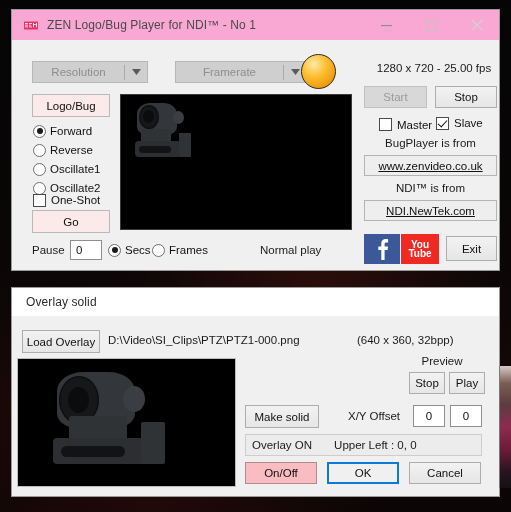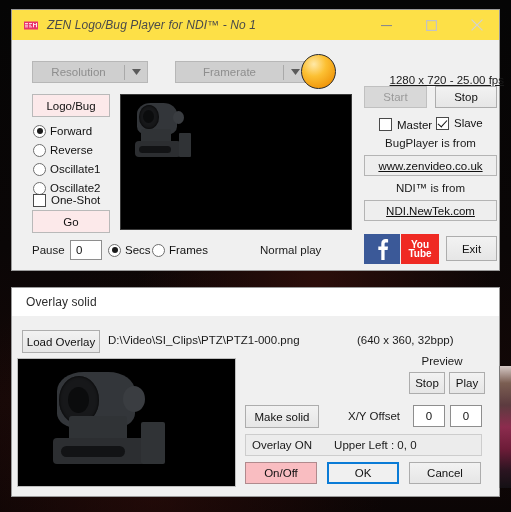--- a/index.html
+++ b/index.html
@@ -14,22 +14,22 @@
   #desktop{
     position:absolute;inset:0;
     background:
       radial-gradient(circle at 62% 56%, rgba(70,20,14,0.55) 0%, rgba(20,5,4,0.0) 42%),
       radial-gradient(circle at 30% 96%, rgba(60,16,12,0.45) 0%, rgba(10,3,3,0.0) 38%),
       linear-gradient(180deg,#050505 0%,#0a0606 48%,#140807 78%,#0b0505 100%);
   }
 
   
   .window{position:absolute;background:#f0f0f0;box-shadow:0 0 0 1px #9a9a9a;}
-  .titlebar{height:30px;background:#fde047;border-bottom:1px solid #e5e5e5;
-    display:flex;align-items:center;position:relative;font-style:italic;}
+  .titlebar{height:30px;background:#f9a8d4;border-bottom:1px solid #e5e5e5;
+    display:flex;align-items:center;position:relative;}
   .title-ico{width:14px;height:11px;margin-left:12px;margin-right:9px;
     position:relative;flex:none;}
   .zenlogo{width:100%;height:100%;display:block;}
   .title-text{font-size:12px;color:#4a4a4a;letter-spacing:.1px;white-space:nowrap;}
   .wctrls{position:absolute;right:0;top:0;height:30px;display:flex;}
   .wbtn{width:45px;height:30px;display:flex;align-items:center;justify-content:center;}
   .wbtn svg{display:block;}
 
   
   .btn{
@@ -101,21 +101,21 @@
 
   #preview-video{position:absolute;left:108px;top:84px;width:232px;height:136px;
     background:#000;border:1px solid #3a3a3a;box-sizing:border-box;overflow:hidden;}
 
   #pause-lbl{position:absolute;left:20px;top:234px;}
   #pause-val{position:absolute;left:58px;top:230px;width:32px;height:20px;}
   #rad-secs{position:absolute;left:96px;top:232px;}
   #rad-frames{position:absolute;left:140px;top:232px;}
   #playstate{position:absolute;left:248px;top:234px;}
 
-  #fpsline{position:absolute;left:352px;top:64px;width:140px;text-align:right;text-decoration:underline;}
+  #fpsline{position:absolute;left:352px;top:52px;width:140px;text-align:center;}
   #btn-start{position:absolute;left:352px;top:76px;width:63px;height:22px;}
   #btn-stop{position:absolute;left:423px;top:76px;width:62px;height:22px;}
   #chk-master{position:absolute;left:367px;top:105px;align-items:flex-end;}
   #chk-slave{position:absolute;left:424px;top:105px;}
   #lbl-from1{position:absolute;left:352px;top:127px;width:133px;text-align:center;}
   #btn-zen{position:absolute;left:352px;top:145px;width:133px;height:21px;}
   #lbl-from2{position:absolute;left:352px;top:172px;width:133px;text-align:center;}
   #btn-ndi{position:absolute;left:352px;top:190px;width:133px;height:21px;}
   #btn-fb{position:absolute;left:352px;top:224px;width:36px;height:30px;background:#3b5998;
     display:flex;align-items:center;justify-content:center;}

